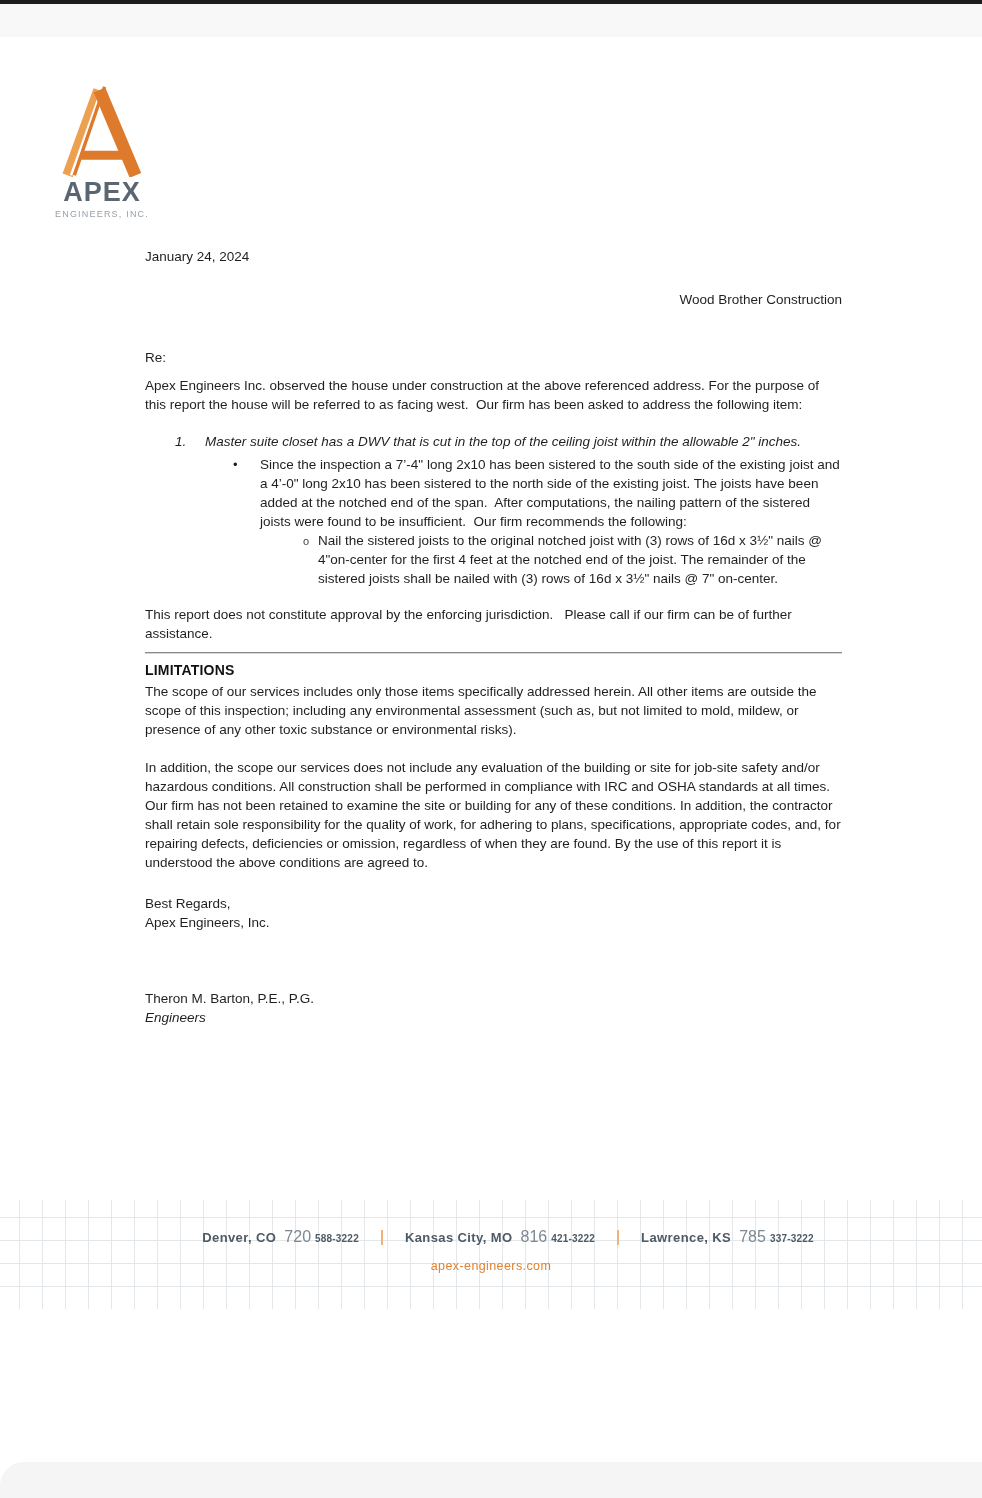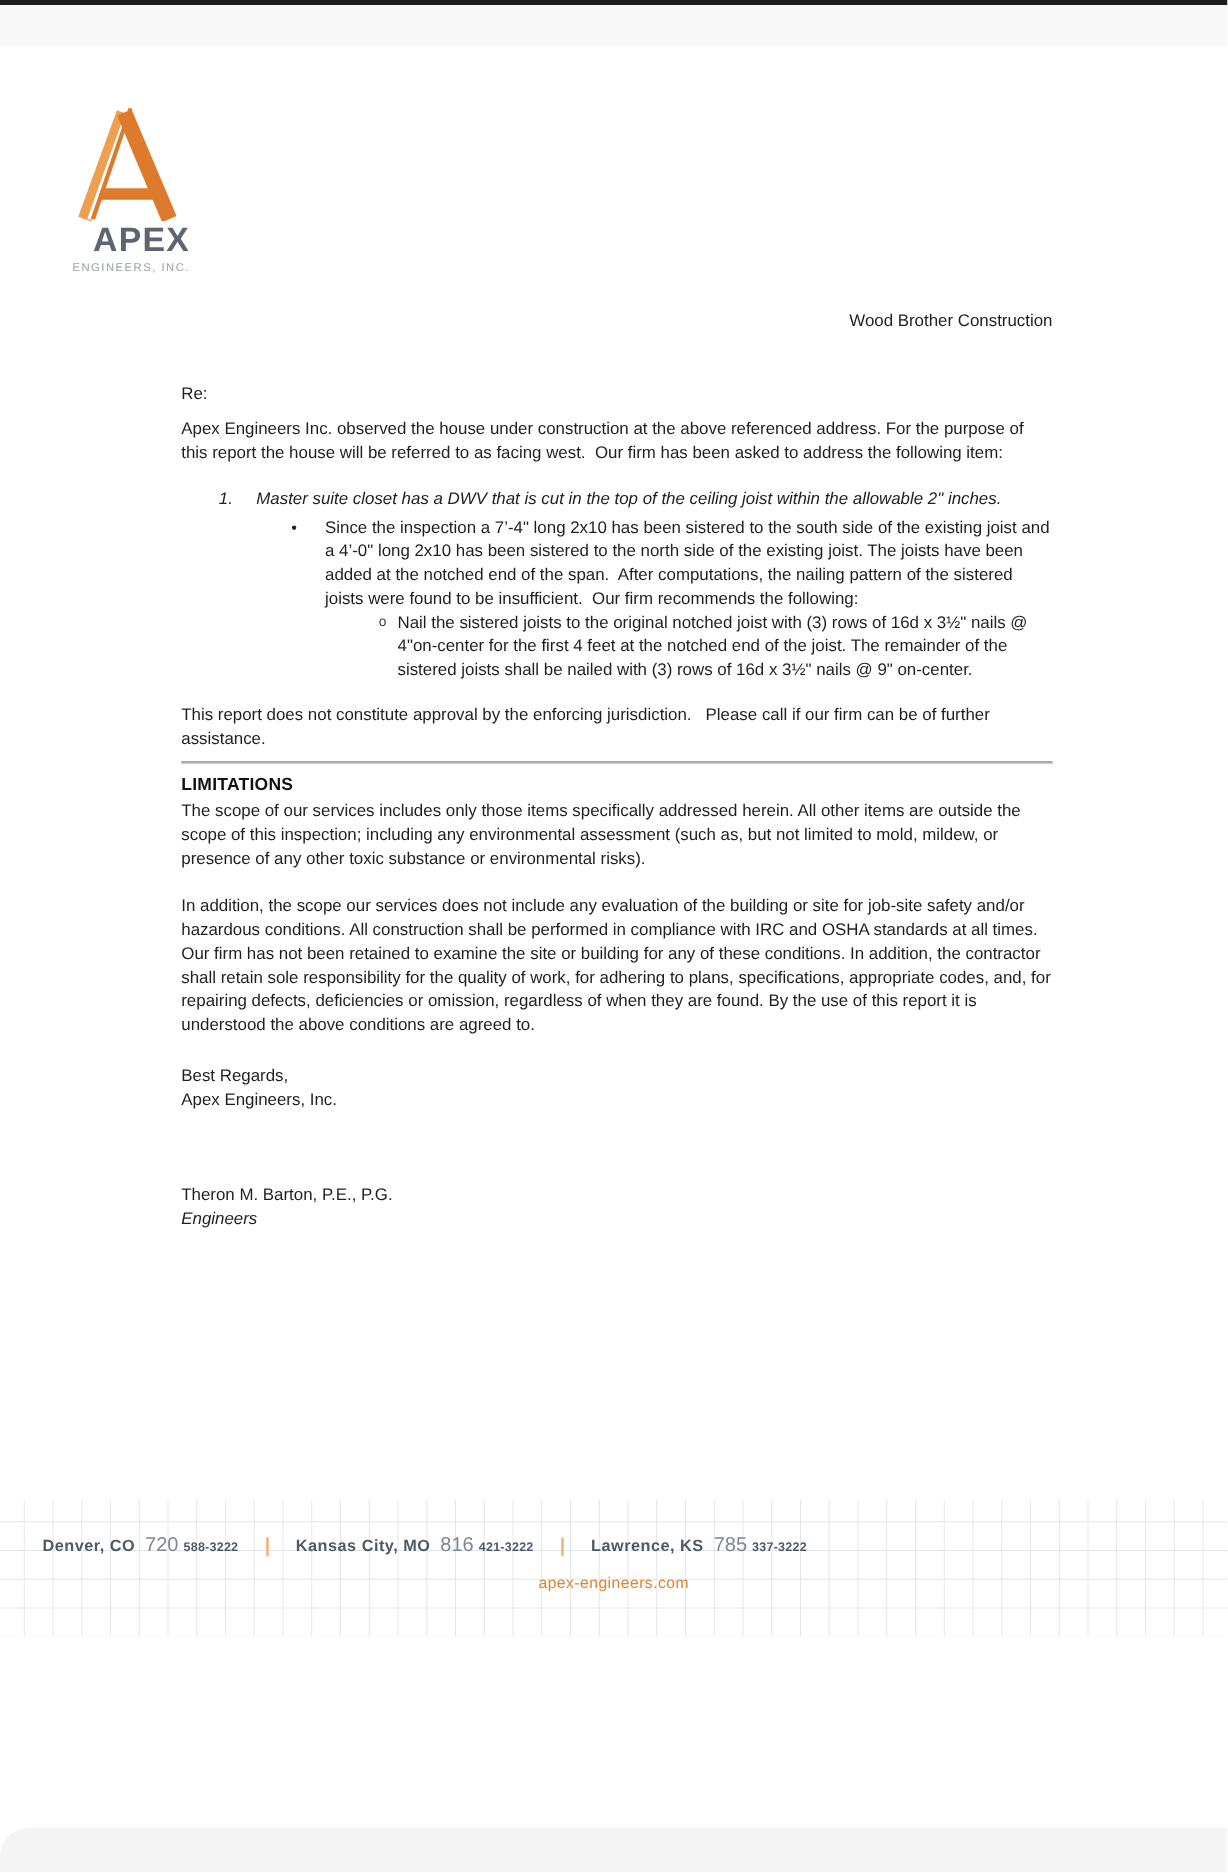--- a/index.html
+++ b/index.html
@@ -13,21 +13,21 @@
   .top-bar { position: absolute; top: 0; left: 0; width: 982px; height: 4px; background: #1d1d1f; }
   .top-strip { position: absolute; top: 4px; left: 0; width: 982px; height: 33px; background: #f8f8f9; }
   .bottom-strip { position: absolute; top: 1462px; left: 0; width: 982px; height: 36px; background: #f5f5f6; border-top-left-radius: 24px; }
 
   .page {
     position: absolute; top: 37px; left: 0; width: 982px; height: 1425px;
     background: #ffffff;
   }
 
   
-  .logo { position: absolute; top: 48px; left: 52px; width: 100px; text-align: right; }
+  .logo { position: absolute; top: 48px; left: 52px; width: 100px; text-align: center; }
   .logo svg { display: block; margin: 0 auto; }
   .logo-brand {
     font-size: 27px; font-weight: bold; letter-spacing: 1px;
     color: #5b6672; line-height: 1; margin-top: 2px;
   }
   .logo-sub {
     font-size: 9px; letter-spacing: 1.2px; color: #97a0a8;
     margin-top: 3px; white-space: nowrap;
   }
 
@@ -70,21 +70,21 @@
   
   .footer-grid {
     position: absolute; top: 1163px; left: 0; width: 982px; height: 109px;
     background-image:
       linear-gradient(to right, #e3e7ea 1px, transparent 1px),
       linear-gradient(to bottom, #e3e7ea 1px, transparent 1px);
     background-size: 23px 23px;
     background-position: -4px -6px;
   }
   .locations {
-    display: flex; align-items: center;
+    display: flex; justify-content: center; align-items: center;
     padding-top: 28px; color: #4e5a66; margin-left: 34px;
   }
   .loc { display: flex; align-items: baseline; }
   .loc-city { font-weight: bold; font-size: 13px; letter-spacing: 0.4px; }
   .loc-area { font-size: 16px; color: #7d8892; margin-left: 8px; }
   .loc-phone { font-weight: bold; font-size: 10px; margin-left: 4px; letter-spacing: 0.2px; }
   .loc-sep { width: 2px; height: 15px; background: #f2b277; margin: 0 22px; align-self: center; }
   .website {
     text-align: center; margin-top: 13px;
     font-weight: normal; font-size: 12.5px; color: #e08330; letter-spacing: 0.4px;
@@ -107,20 +107,21 @@
         <line x1="47" y1="6" x2="90" y2="108" stroke="#dd7a2c" stroke-width="15"></line>
         <line x1="25" y1="84" x2="80" y2="84" stroke="#dd7a2c" stroke-width="11"></line>
       </svg>
     </span>
     <div class="logo-brand">APEX</div>
     <div class="logo-sub">ENGINEERS, INC.</div>
   </div>
 
   <div class="letter">
 
+    <p class="date">January 24, 2024</p>
 
     <p class="recipient">Wood Brother Construction</p>
 
     <div class="re-block">
       <div class="re-label txt">Re:</div>
     </div>
 
     <p class="intro">Apex Engineers Inc. observed the house under construction at the above referenced address. For the purpose of this report the house will be referred to as facing west.  Our firm has been asked to address the following item:</p>
 
     <div class="num-item">
@@ -128,21 +129,21 @@
       <div class="num-text txt">Master suite closet has a DWV that is cut in the top of the ceiling joist within the allowable 2" inches.</div>
     </div>
 
     <div class="bullet-item">
       <div class="bullet-marker">•</div>
       <div class="bullet-text txt">Since the inspection a 7’-4" long 2x10 has been sistered to the south side of the existing joist and a 4’-0" long 2x10 has been sistered to the north side of the existing joist. The joists have been added at the notched end of the span.  After computations, the nailing pattern of the sistered joists were found to be insufficient.  Our firm recommends the following:</div>
     </div>
 
     <div class="sub-item">
       <div class="sub-marker">o</div>
-      <div class="sub-text txt">Nail the sistered joists to the original notched joist with (3) rows of 16d x 3½" nails @ 4"on-center for the first 4 feet at the notched end of the joist. The remainder of the sistered joists shall be nailed with (3) rows of 16d x 3½" nails @ 9" on-center.</div>
+      <div class="sub-text txt">Nail the sistered joists to the original notched joist with (3) rows of 16d x 3½" nails @ 4"on-center for the first 4 feet at the notched end of the joist. The remainder of the sistered joists shall be nailed with (3) rows of 16d x 3½" nails @ 7" on-center.</div>
     </div>
 
     <p class="closing-note">This report does not constitute approval by the enforcing jurisdiction.   Please call if our firm can be of further assistance.</p>
 
     <div class="rule"></div>
 
     <div class="limitations-heading">LIMITATIONS</div>
     <p class="lim-p1">The scope of our services includes only those items specifically addressed herein. All other items are outside the scope of this inspection; including any environmental assessment (such as, but not limited to mold, mildew, or presence of any other toxic substance or environmental risks).</p>
     <p class="lim-p2">In addition, the scope our services does not include any evaluation of the building or site for job-site safety and/or hazardous conditions. All construction shall be performed in compliance with IRC and OSHA standards at all times. Our firm has not been retained to examine the site or building for any of these conditions. In addition, the contractor shall retain sole responsibility for the quality of work, for adhering to plans, specifications, appropriate codes, and, for repairing defects, deficiencies or omission, regardless of when they are found. By the use of this report it is understood the above conditions are agreed to.</p>
 

